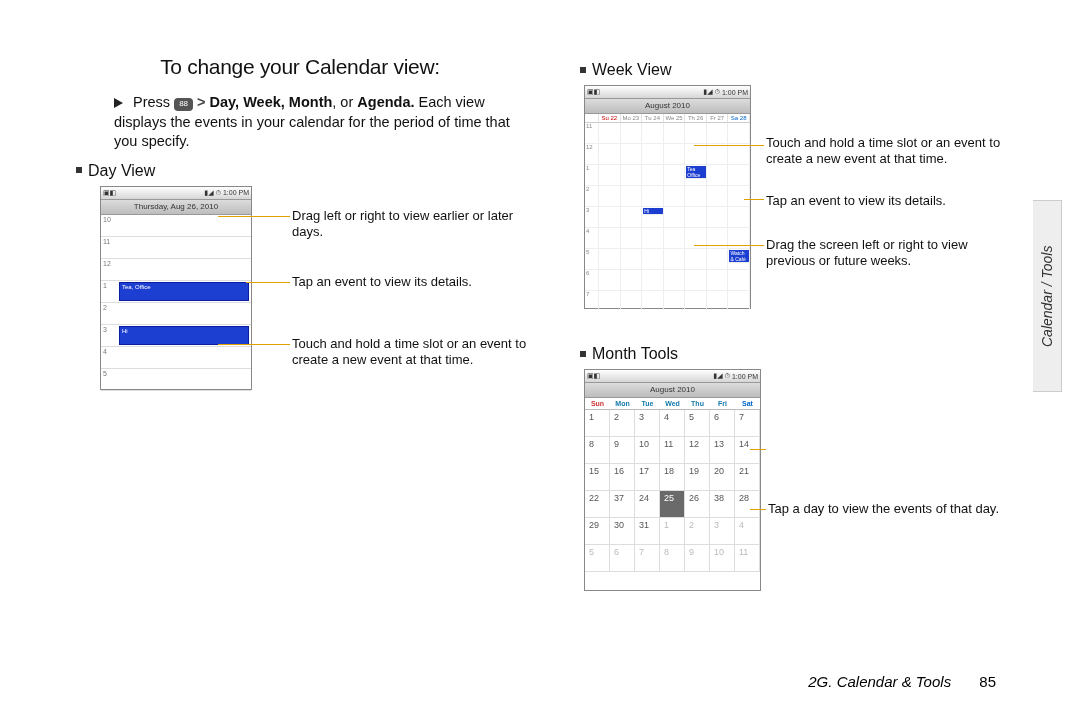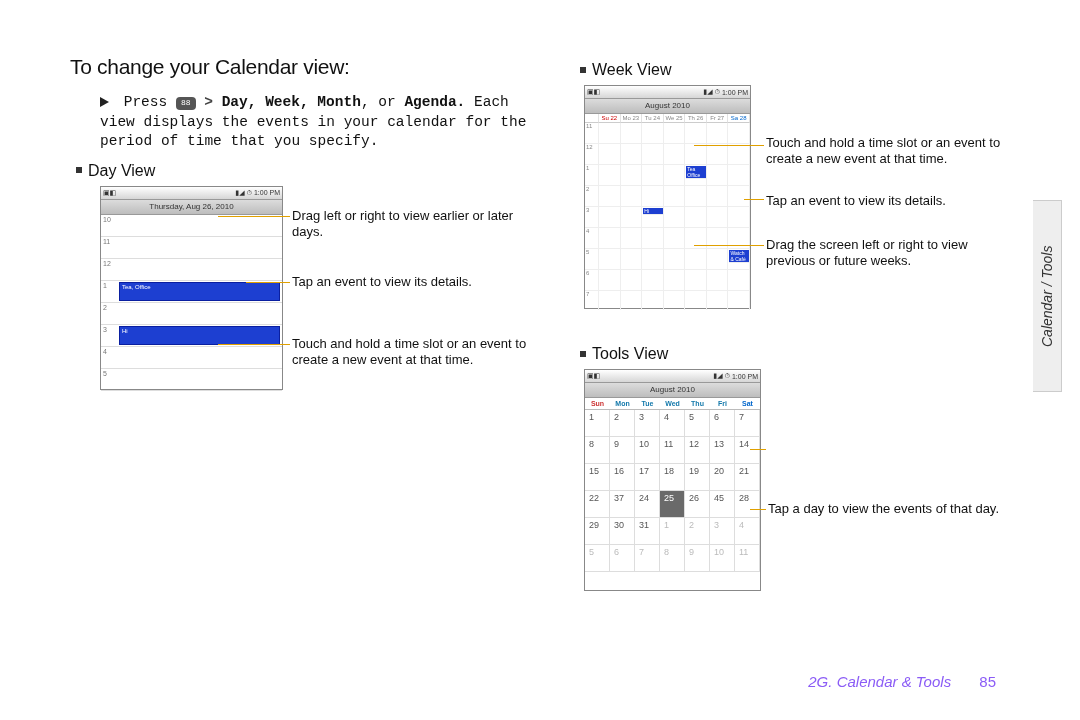--- a/index.html
+++ b/index.html
@@ -1,37 +1,37 @@
 <!DOCTYPE html>
 <html><head>
 <meta charset="utf-8">
 <style>
   html,body{margin:0;padding:0;background:#fff;}
   .page{position:relative;width:1080px;height:720px;font-family:Arial,Helvetica,sans-serif;color:#111;}
   .col{position:absolute;}
   .col-left{left:70px;top:55px;width:460px;}
   .col-right{left:574px;top:55px;width:440px;}
-  h1{font-size:21px;font-weight:400;margin:0 0 14px 0;letter-spacing:-.3px;}
+  h1{font-size:21px;font-weight:400;margin:0 0 14px 0;letter-spacing:-.3px;text-align:center;}
   .sub{font-size:16px;margin:6px 0 6px 6px;}
   .sub .sq{display:inline-block;width:6px;height:6px;background:#333;margin:0 6px 2px 0;vertical-align:middle;}
-  .intro{font-size:14.5px;line-height:1.35;margin:0 0 10px 30px;font-family:Liberation Mono, monospace;}
+  .intro{font-size:14.5px;line-height:1.35;margin:0 0 10px 44px;}
   .intro .tri{display:inline-block;width:0;height:0;border-top:5px solid transparent;border-bottom:5px solid transparent;border-left:9px solid #222;margin-right:6px;vertical-align:-1px;}
   .intro .boldw{font-weight:700;}
   .intro .chev{display:inline-block;font-weight:700;color:#444;}
   .intro .key{display:inline-block;background:#555;color:#fff;font-size:8px;border-radius:4px;padding:1px 5px;position:relative;top:-1px;}
 
   
   .phone{border:1px solid #888;background:#fff;box-sizing:border-box;position:absolute;}
   .statusbar{height:12px;background:linear-gradient(#fff,#d6d6d6);display:flex;align-items:center;justify-content:flex-end;padding:0 2px;font-size:7px;color:#333;border-bottom:1px solid #999;}
   .statusbar .l{position:absolute;left:2px;}
   .phtitle{height:14px;background:linear-gradient(#dcdcdc,#bdbdbd);text-align:center;font-size:8px;line-height:14px;color:#333;border-bottom:1px solid #999;}
   .phbody{position:relative;height:calc(100% - 26px);font-size:7px;color:#444;overflow:hidden;}
 
   
-  .day .phone{left:30px;top:0;width:183px;height:204px;}
+  .day .phone{left:30px;top:0;width:152px;height:204px;}
   .day .row{height:21px;border-bottom:1px solid #ddd;position:relative;}
   .day .row .hr{position:absolute;left:2px;top:1px;color:#777;width:14px;}
   .day .row .ev{position:absolute;left:18px;right:2px;top:1px;bottom:1px;background:#1d3fd1;border:1px solid #0a1fa0;color:#fff;font-size:6px;padding:1px 2px;white-space:nowrap;overflow:hidden;}
 
   
   .ann{position:absolute;font-size:13px;line-height:1.25;max-width:250px;}
 
   
   .lead{position:absolute;background:#e0a000;}
 
@@ -52,21 +52,21 @@
   .mgrid .mh{text-align:center;font-size:7px;color:#17a;border-bottom:1px solid #bbb;padding:2px 0;font-weight:bold;}
   .mgrid .mh.sun{color:#c33;}
   .mgrid .mh.sat{color:#06c;}
   .mgrid .mc{height:27px;border-right:1px solid #ddd;border-bottom:1px solid #ddd;font-size:9px;color:#555;padding:2px 0 0 4px;box-sizing:border-box;position:relative;}
   .mgrid .mc.out{color:#bbb;}
   .mgrid .mc.sel{background:#6a6a6a;color:#fff;}
 
   
   .sidetab{position:absolute;right:18px;top:200px;width:28px;height:190px;background:#eee;border:1px solid #ccc;border-right:none;writing-mode:vertical-rl;transform:rotate(180deg);text-align:center;font-style:italic;font-size:14px;line-height:28px;color:#333;}
 
-  .footer{position:absolute;left:0;right:0;bottom:30px;text-align:right;padding-right:84px;font-style:italic;font-size:15px;color:#8b5cf6;}
+  .footer{position:absolute;left:0;right:0;bottom:30px;text-align:right;padding-right:84px;font-style:italic;font-size:15px;color:#000000;}
   .footer .pn{font-style:normal;margin-left:24px;}
 
   .section{position:relative;}
 </style>
 </head>
 <body>
 
 <div class="page">
 
   <div class="col col-left">
@@ -231,21 +231,21 @@
       <div class="lead" style="left:120px;top:60px;width:70px;height:1px;"></div>
       <div class="ann" style="left:192px;top:50px;">Touch and hold a time slot or an event to create a new event at that time.</div>
 
       <div class="lead" style="left:170px;top:114px;width:20px;height:1px;"></div>
       <div class="ann" style="left:192px;top:108px;">Tap an event to view its details.</div>
 
       <div class="lead" style="left:120px;top:160px;width:70px;height:1px;"></div>
       <div class="ann" style="left:192px;top:152px;">Drag the screen left or right to view previous or future weeks.</div>
     </div>
 
-    <div class="sub" style="margin-top:0;"><span class="sq"></span><span>Tools View</span></div>
+    <div class="sub" style="margin-top:0;"><span class="sq"></span><span>Month Tools</span></div>
 
     <div class="section month" style="height:240px;">
       <div class="phone">
         <div class="statusbar"><span class="l">▣◧</span><span>▮◢ ⏱</span>&nbsp;<span>1:00 PM</span></div>
         <div class="phtitle">August 2010</div>
         <div class="phbody">
           <div class="mgrid" id="month-head">
               <div class="mh sun">Sun</div>
               <div class="mh">Mon</div>
               <div class="mh">Tue</div>
@@ -274,21 +274,21 @@
               <div class="mc">17</div>
               <div class="mc">18</div>
               <div class="mc">19</div>
               <div class="mc">20</div>
               <div class="mc">21</div>
               <div class="mc">22</div>
               <div class="mc">37</div>
               <div class="mc">24</div>
               <div class="mc sel">25</div>
               <div class="mc">26</div>
-              <div class="mc">45</div>
+              <div class="mc">38</div>
               <div class="mc">28</div>
               <div class="mc">29</div>
               <div class="mc">30</div>
               <div class="mc">31</div>
               <div class="mc out">1</div>
               <div class="mc out">2</div>
               <div class="mc out">3</div>
               <div class="mc out">4</div>
               <div class="mc out">5</div>
               <div class="mc out">6</div>

